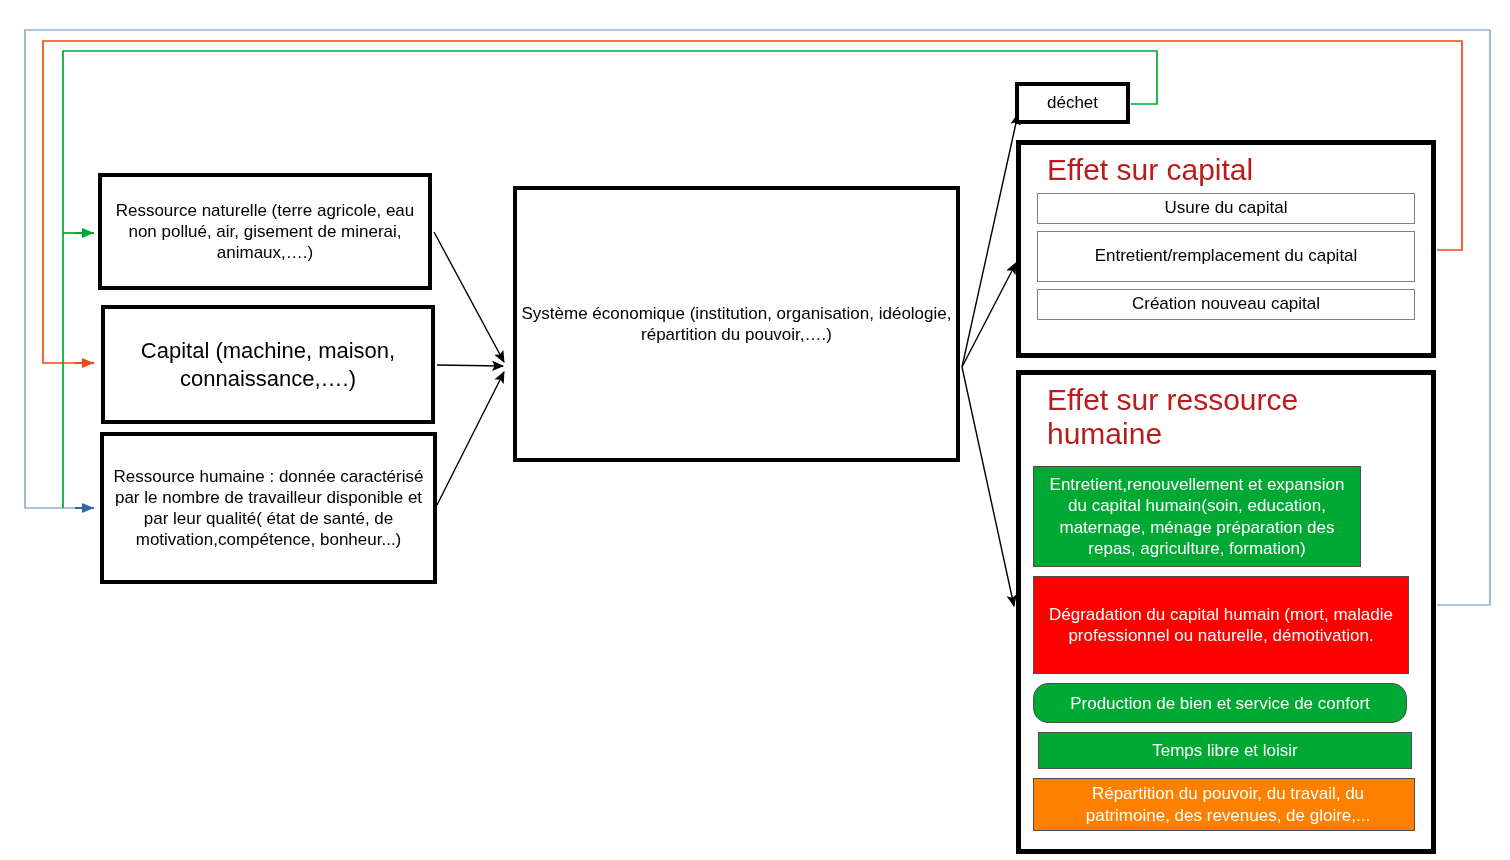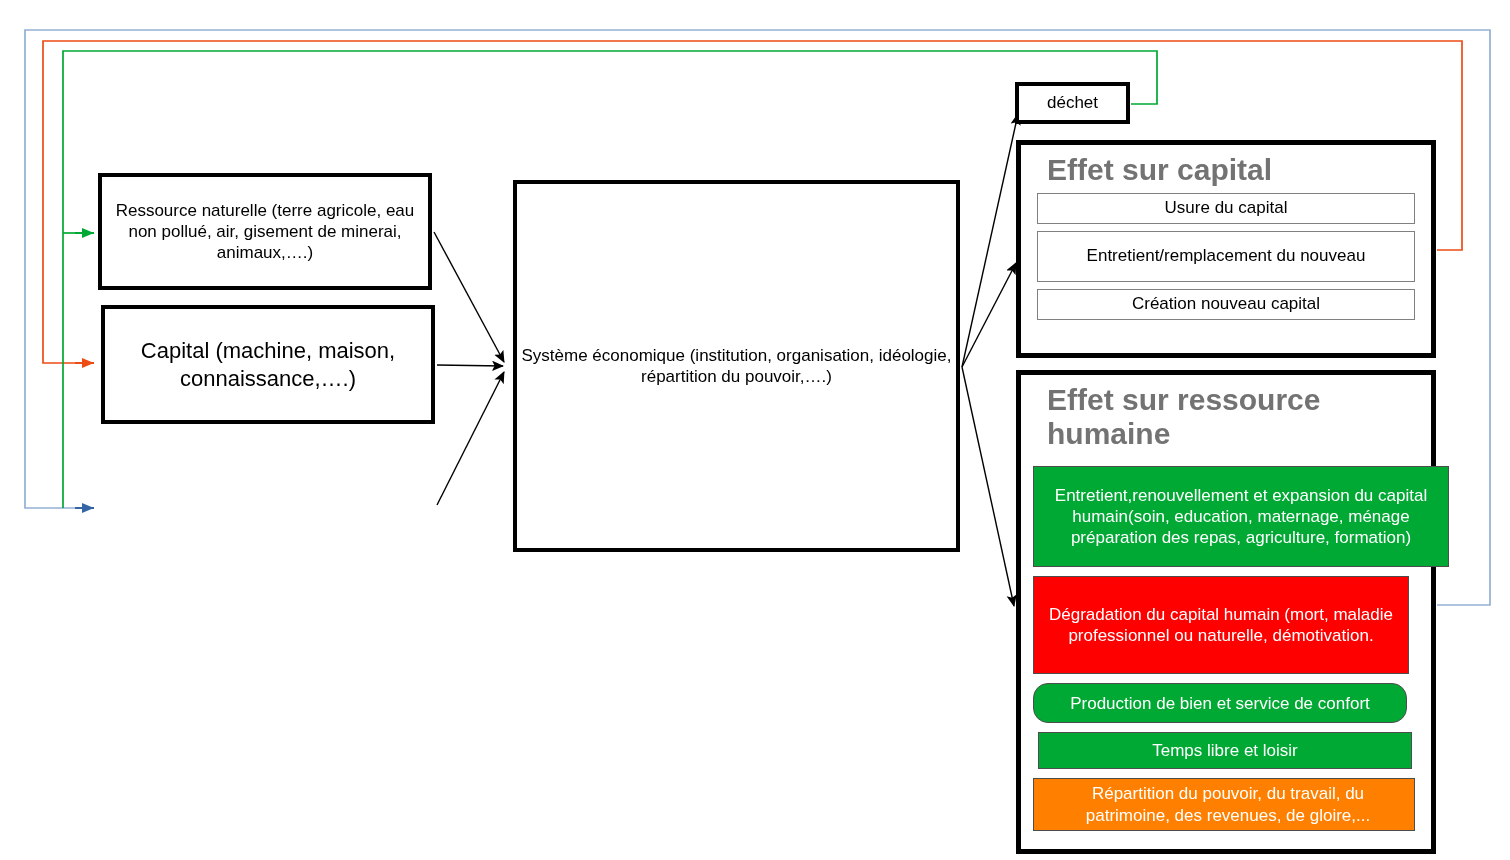--- a/index.html
+++ b/index.html
@@ -29,42 +29,42 @@
     line-height:1.24;
     padding:4px 4px;
   }
   .node .txt{display:block;width:100%;}
 
   
   #node-natural  { left:98px;  top:173px; width:334px; height:117px; font-size:17px; }
   #node-capital  { left:101px; top:305px; width:334px; height:119px; font-size:22px; }
   #node-human    { left:100px; top:432px; width:337px; height:152px; font-size:17px; }
 
-  #node-system   { left:513px; top:180px; width:447px; height:372px; font-size:17px; }
+  #node-system   { left:513px; top:186px; width:447px; height:276px; font-size:17px; }
 
   #node-dechet   { left:1015px; top:82px; width:115px; height:42px; font-size:17px; }
 
   
   .panel{
     position:absolute;
     box-sizing:border-box;
     background:#ffffff;
     border:5px solid #000000;
     padding:6px 12px 10px 12px;
   }
   #panel-capital{ left:1016px; top:140px; width:420px; height:218px; }
   #panel-human  { left:1016px; top:370px; width:420px; height:484px; }
 
   .panel-title{
     font-size:30px;
     line-height:1.12;
-    color:#737373;
+    color:#b91c1c;
     margin:2px 0 6px 14px;
     text-align:left;
-    font-weight:700;
+    font-weight:400;
   }
   #panel-human .panel-title{ margin-bottom:16px; }
 
   
   .subitem{
     box-sizing:border-box;
     background:#ffffff;
     border:1px solid #808080;
     display:flex;
     align-items:center;
@@ -87,21 +87,21 @@
     display:flex;
     align-items:center;
     justify-content:center;
     text-align:center;
     font-size:17px;
     color:#ffffff;
     line-height:1.25;
     margin:0 0 9px 0;
     padding:3px 8px;
   }
-  #hum-0{ height:101px; width:416px; margin-left:0px; }
+  #hum-0{ height:101px; width:328px; margin-left:0px; }
   #hum-1{ height:98px;  width:376px; margin-left:0px; }
   #hum-2{ height:40px;  width:374px; margin-left:0px;border-radius:15px; }
   #hum-3{ height:37px;  width:374px; margin-left:5px; }
   #hum-4{ height:53px;  width:382px; margin-left:0px; }
 
   
   #wires{
     position:absolute;
     left:0; top:0;
     width:1510px; height:860px;
@@ -167,33 +167,36 @@
   </svg>
 
   <div class="node" id="node-natural">
     <span class="txt">Ressource naturelle (terre agricole, eau non pollué, air, gisement de minerai, animaux,….)</span>
   </div>
 
   <div class="node" id="node-capital">
     <span class="txt">Capital (machine, maison, connaissance,….)</span>
   </div>
 
+  <div class="node" id="node-human">
+    <span class="txt">Ressource humaine : donnée caractérisé par le nombre de travailleur disponible et par leur qualité( état de santé, de motivation,compétence, bonheur...)</span>
+  </div>
 
   <div class="node" id="node-system">
     <span class="txt">Système économique (institution, organisation, idéologie, répartition du pouvoir,….)</span>
   </div>
 
   <div class="node" id="node-dechet">
     <span class="txt">déchet</span>
   </div>
 
   <div class="panel" id="panel-capital">
     <div class="panel-title">Effet sur capital</div>
     <div class="subitem" id="cap-0">Usure du capital</div>
-    <div class="subitem" id="cap-1">Entretient/remplacement du nouveau</div>
+    <div class="subitem" id="cap-1">Entretient/remplacement du capital</div>
     <div class="subitem" id="cap-2">Création nouveau capital</div>
   </div>
 
   <div class="panel" id="panel-human">
     <div class="panel-title">Effet sur ressource humaine</div>
     <div class="colitem" id="hum-0" style="background: rgb(0, 169, 51); color: rgb(255, 255, 255);">Entretient,renouvellement et expansion du capital humain(soin, education, maternage, ménage préparation des repas, agriculture, formation)</div>
     <div class="colitem" id="hum-1" style="background: rgb(255, 0, 0); color: rgb(255, 255, 255);">Dégradation du capital humain (mort, maladie professionnel ou naturelle, démotivation.</div>
     <div class="colitem" id="hum-2" style="background: rgb(0, 169, 51); color: rgb(255, 255, 255);">Production de bien et service de confort</div>
     <div class="colitem" id="hum-3" style="background: rgb(0, 169, 51); color: rgb(255, 255, 255);">Temps libre et loisir</div>
     <div class="colitem" id="hum-4" style="background: rgb(255, 128, 0); color: rgb(255, 255, 255); padding-left: 16px;">Répartition du pouvoir, du travail, du patrimoine, des revenues, de gloire,...</div>

